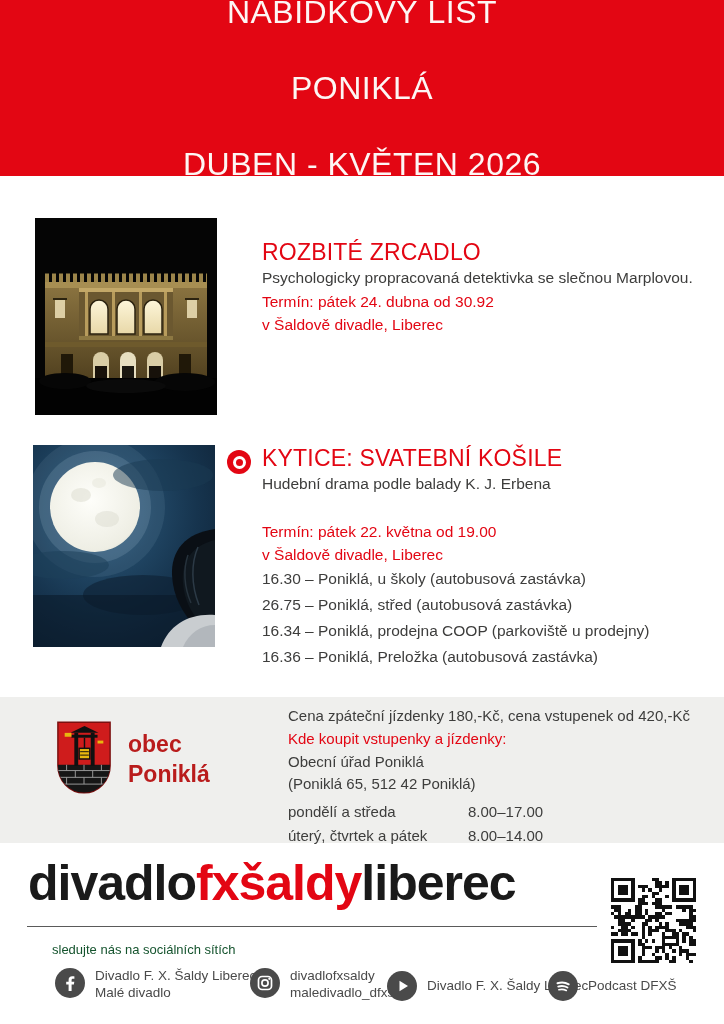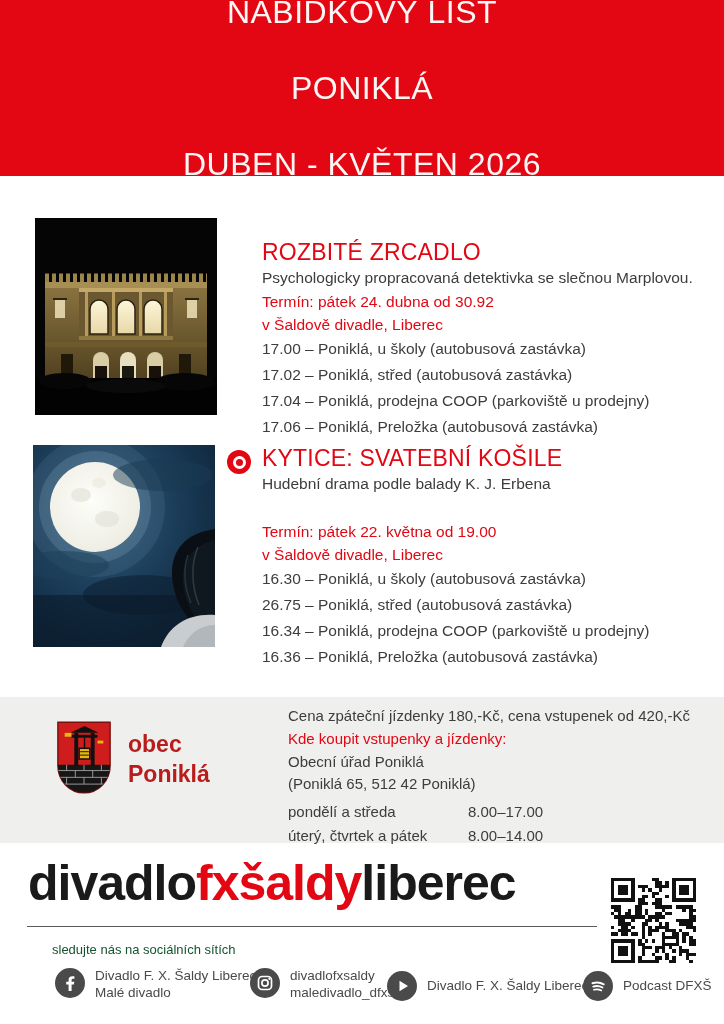--- a/index.html
+++ b/index.html
@@ -117,26 +117,20 @@
   </div>
 
   <div class="abs show-text" style="top:206px;margin-top:32px;">
     <div class="show-title">ROZBITÉ ZRCADLO</div>
     <div class="show-desc">Psychologicky propracovaná detektivka se slečnou Marplovou.</div>
   </div>
   <div class="abs show-text termin" style="top:291px;">
     <div>Termín: pátek 24. dubna od 30.92</div>
     <div>v Šaldově divadle, Liberec</div>
   </div>
-  <div class="abs show-text sched" style="top:336px;">
-    <div>17.00 – Poniklá, u školy (autobusová zastávka)</div>
-    <div>17.02 – Poniklá, střed (autobusová zastávka)</div>
-    <div>17.04 – Poniklá, prodejna COOP (parkoviště u prodejny)</div>
-    <div>17.06 – Poniklá, Preložka (autobusová zastávka)</div>
-  </div>
 
   <div class="abs photo" style="left:33px; top:445px; width:182px; height:202px;">
     <svg width="182" height="202" viewBox="0 0 182 202">
       <defs>
         <radialGradient id="night" cx="0.38" cy="0.32" r="0.95">
           <stop offset="0" stop-color="#2e5d80"></stop>
             <stop offset="0.55" stop-color="#16344e"></stop>
             <stop offset="1" stop-color="#0b1a2b"></stop>
         </radialGradient>
         <radialGradient id="moon" cx="0.45" cy="0.42" r="0.75">
@@ -296,21 +290,21 @@
     <div class="s-circle">
       <svg width="30" height="30" viewBox="0 0 30 30">
         <polygon points="12.5,9.8 21,15 12.5,20.2" fill="#ffffff"></polygon>
       </svg>
     </div>
     <div class="s-label">
       <div>Divadlo F. X. Šaldy Liberec</div>
     </div>
   </div>
 
-  <div class="abs social centered" style="left:583px; top:971px;">
+  <div class="abs social centered" style="left:548px; top:971px;">
     <div class="s-circle">
       <svg width="30" height="30" viewBox="0 0 30 30">
         <path d="M9.5 12.2 c4-1.2 8-0.8 11.2 1.1" fill="none" stroke="#ffffff" stroke-width="2" stroke-linecap="round"></path>
         <path d="M10.2 15.6 c3.3-1 6.6-0.6 9.3 0.9" fill="none" stroke="#ffffff" stroke-width="1.8" stroke-linecap="round"></path>
         <path d="M10.9 18.8 c2.6-0.8 5.2-0.5 7.4 0.7" fill="none" stroke="#ffffff" stroke-width="1.6" stroke-linecap="round"></path>
       </svg>
     </div>
     <div class="s-label">
       <div>Podcast DFXŠ</div>
     </div>

